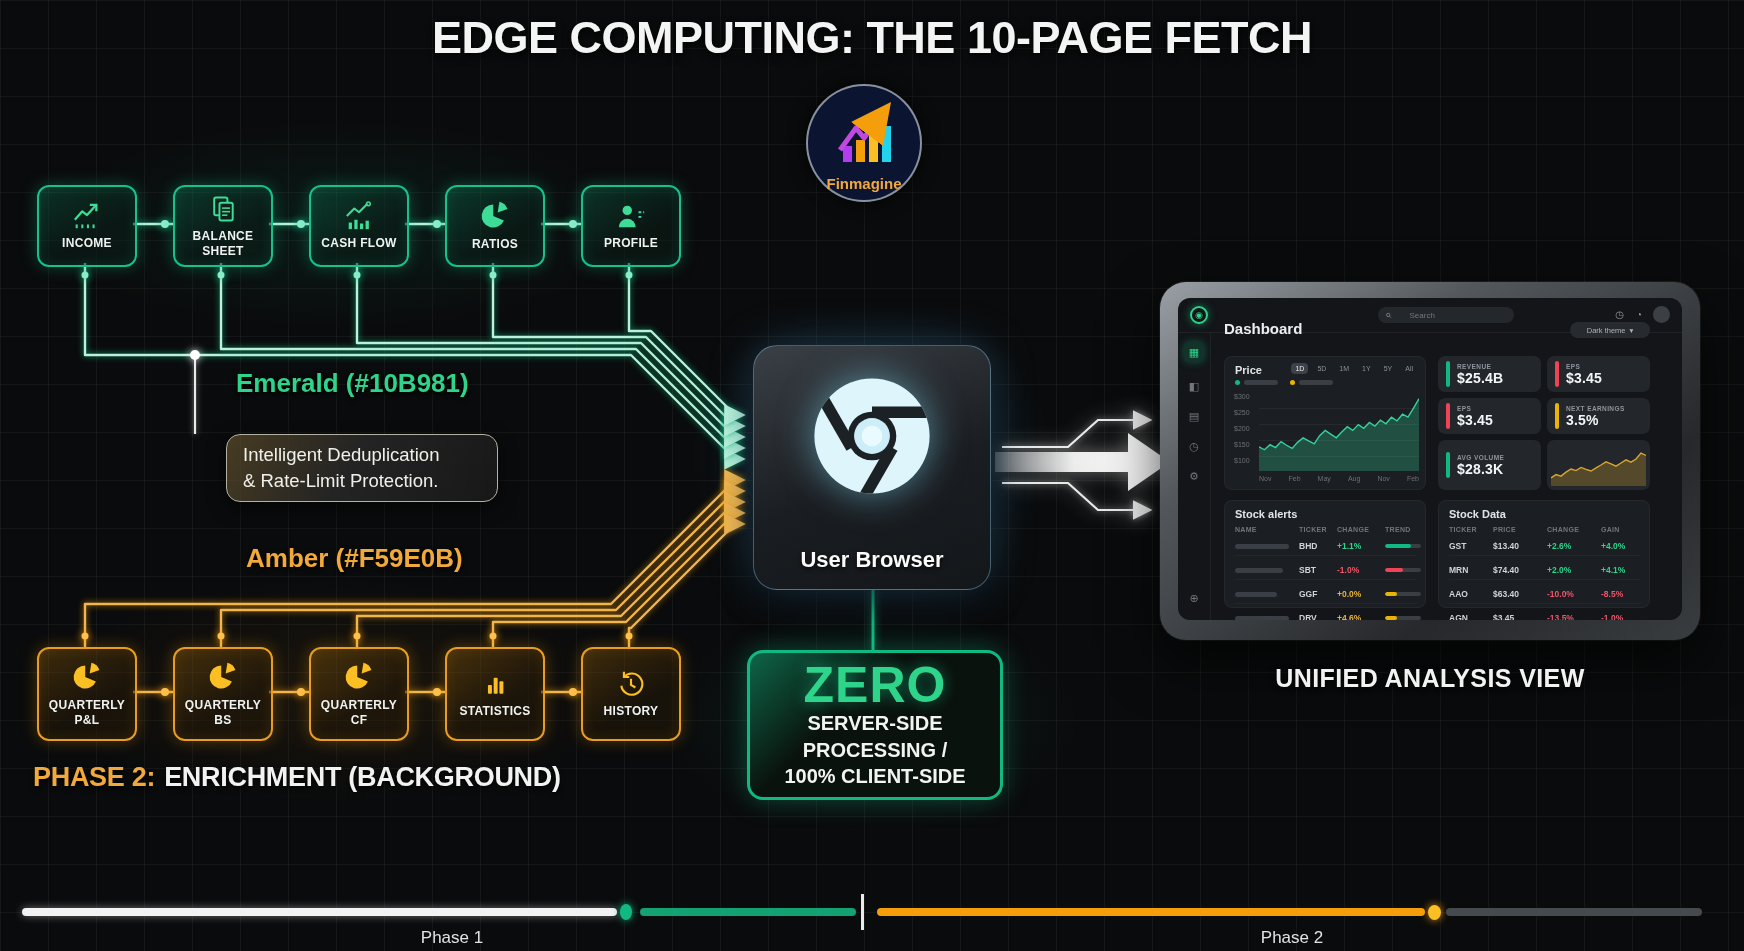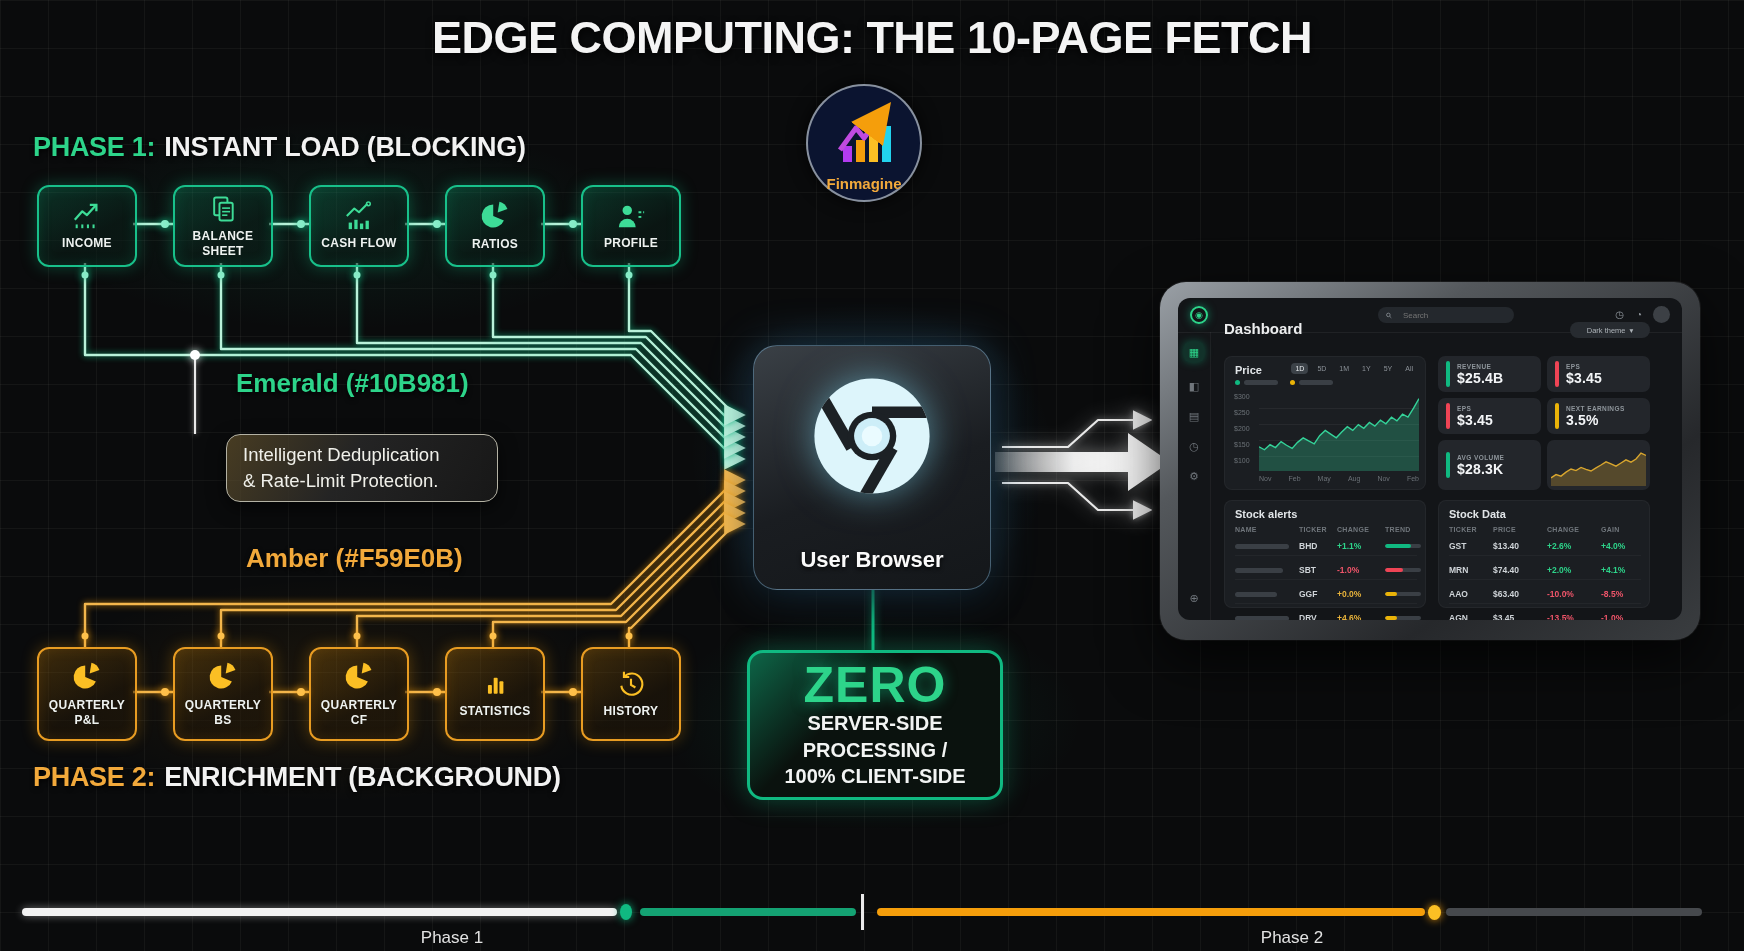--- a/index.html
+++ b/index.html
@@ -89,21 +89,21 @@
     border-radius:26px;
     background:linear-gradient(145deg,#9aa0a6,#54585c 30%,#26282b 72%,#3a3d40);
     box-shadow:0 22px 55px rgba(0,0,0,.7), 0 0 0 1px rgba(255,255,255,.08);}
   .screen{position:absolute;left:18px;top:16px;right:18px;bottom:20px;border-radius:12px;
     background:#131518;overflow:hidden;font-family:"Liberation Sans","DejaVu Sans",sans-serif;}
   .topbar{position:absolute;left:0;top:0;right:0;height:34px;border-bottom:1px solid rgba(255,255,255,.06);}
   .applogo{position:absolute;left:12px;top:8px;width:18px;height:18px;border-radius:50%;
     border:2px solid #2dd48a;box-sizing:border-box;display:flex;align-items:center;justify-content:center;
     color:#2dd48a;font-size:9px;box-shadow:0 0 8px rgba(16,185,129,.6);}
   .searchpill{position:absolute;left:200px;top:9px;width:136px;height:16px;border-radius:9px;
-    background:#24282d;display:flex;align-items:center;gap:9px;padding:0 8px;box-sizing:border-box;}
+    background:#24282d;display:flex;align-items:center;gap:16px;padding:0 8px;box-sizing:border-box;}
   .searchpill input{background:transparent;border:none;outline:none;color:#9aa1a7;font-size:8px;width:100%;
     font-family:inherit;}
   .tb-ico{position:absolute;top:11px;color:#8b9197;font-size:10px;line-height:12px;}
   .avatar{position:absolute;right:12px;top:8px;width:17px;height:17px;border-radius:50%;background:#3c4045;}
   .sidebar{position:absolute;left:0;top:34px;bottom:0;width:32px;border-right:1px solid rgba(255,255,255,.05);}
   .sb-ico{position:absolute;left:6px;width:20px;height:20px;border-radius:5px;display:flex;
     align-items:center;justify-content:center;font-size:11px;color:#70767c;}
   .sb-ico.active{background:rgba(16,185,129,.18);color:#2dd48a;box-shadow:0 0 8px rgba(16,185,129,.4);}
   .dash-title{position:absolute;left:46px;top:22px;font-size:15px;font-weight:700;color:#ecedee;}
   .theme-dd{position:absolute;left:392px;top:24px;width:80px;height:16px;border-radius:8px;background:#272b30;
@@ -235,23 +235,20 @@
       </defs>
       <rect x="33" y="52" width="9" height="16" fill="#b33bf0"></rect>
       <rect x="46" y="46" width="9" height="22" fill="#f59e0b"></rect>
       <rect x="59" y="40" width="9" height="28" fill="#fbbf24"></rect>
       <rect x="72" y="32" width="9" height="36" fill="#22d3ee"></rect>
       <polyline points="30,56 46,34 54,44 72,20" fill="none" stroke="#c04ae0" stroke-width="5" stroke-linejoin="round" marker-end="url(#mL)"></polyline>
     </svg>
     <div class="brandname">Finmagine</div>
   </div>
 
-  <div class="phase-head" style="left:33px;top:132px;">
-    <span class="ph1">PHASE 1:</span><span class="pht">INSTANT LOAD (BLOCKING)</span>
-  </div>
 
   <div class="node green" style="left:37px;top:185px;">
     <svg width="32" height="30" viewBox="0 0 34 32">
       <polyline points="4,20 12,11 17,15 27,4" fill="none" stroke="#3ddc97" stroke-width="2.4" stroke-linejoin="round"></polyline>
       <path d="M20 4 H27 V11" fill="none" stroke="#3ddc97" stroke-width="2.4"></path>
       <g stroke="#3ddc97" stroke-width="2.2">
           <line x1="6" y1="25" x2="6" y2="29"></line>
           <line x1="12" y1="25" x2="12" y2="29"></line>
           <line x1="18" y1="25" x2="18" y2="29"></line>
           <line x1="24" y1="25" x2="24" y2="29"></line>
@@ -574,20 +571,21 @@
             <span class="tcell">AGN</span>
             <span class="tcell">$3.45</span>
             <span class="tcell neg">-13.5%</span>
             <span class="tcell neg">-1.0%</span>
           </div>
         </div>
       </div>
     </div>
   </div>
 
+  <div class="unified">UNIFIED ANALYSIS VIEW</div>
 
   <div class="tl-bar" style="left:22px;width:595px;background:#f2f2f2;box-shadow:0 0 8px rgba(255,255,255,.4);"></div>
   <div style="position:absolute;left:620px;top:904px;width:12px;height:16px;border-radius:50%;background:#10B981;z-index:2;box-shadow:0 0 8px rgba(16,185,129,.9);"></div>
   <div class="tl-bar" style="left:640px;width:216px;background:#14a273;"></div>
   <div style="position:absolute;left:861px;top:894px;width:3px;height:36px;background:#eaeaea;z-index:2;"></div>
   <div class="tl-bar" style="left:877px;width:548px;background:#F59E0B;"></div>
   <div style="position:absolute;left:1428px;top:905px;width:13px;height:15px;border-radius:50%;background:#fbbf24;z-index:2;box-shadow:0 0 8px rgba(245,158,11,.9);"></div>
   <div class="tl-bar" style="left:1446px;width:256px;background:#46494d;"></div>
   <div class="tl-label" style="left:372px;">Phase 1</div>
   <div class="tl-label" style="left:1212px;">Phase 2</div>

